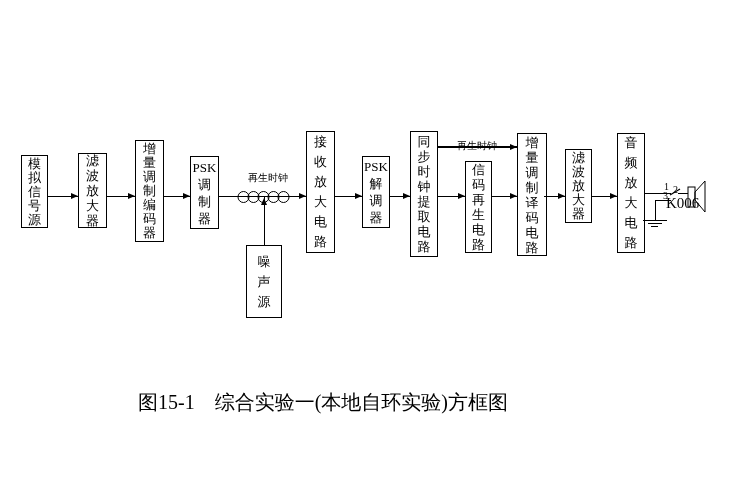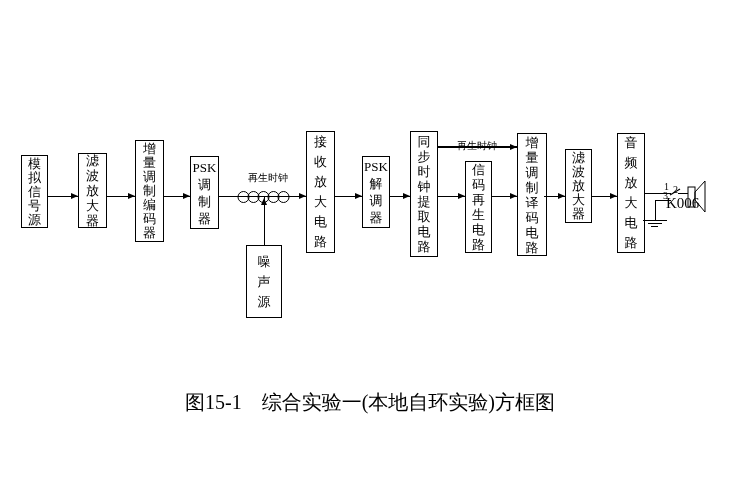--- a/index.html
+++ b/index.html
@@ -159,15 +159,15 @@
 
   <svg style="position:absolute;left:685px;top:179px;" width="22" height="36">
     <rect x="3" y="8" width="7" height="20" fill="none" stroke="#000" stroke-width="1"></rect>
     <polygon points="10,13 20,2 20,33 10,21" fill="none" stroke="#000" stroke-width="1"></polygon>
   </svg>
 
   <div class="gnd" style="left:643px;top:220px;width:24px;"></div>
   <div class="gnd" style="left:648px;top:223px;width:14px;"></div>
   <div class="gnd" style="left:651px;top:226px;width:7px;"></div>
 
-  <div style="position:absolute;left:138px;top:391px;font-size:20px;line-height:22px;white-space:pre;margin-left:47px;">图15-1　综合实验一(本地自环实验)方框图</div>
+  <div style="position:absolute;left:138px;top:391px;font-size:20px;line-height:22px;white-space:pre;">图15-1　综合实验一(本地自环实验)方框图</div>
 
 </div>
 
 </body></html>

